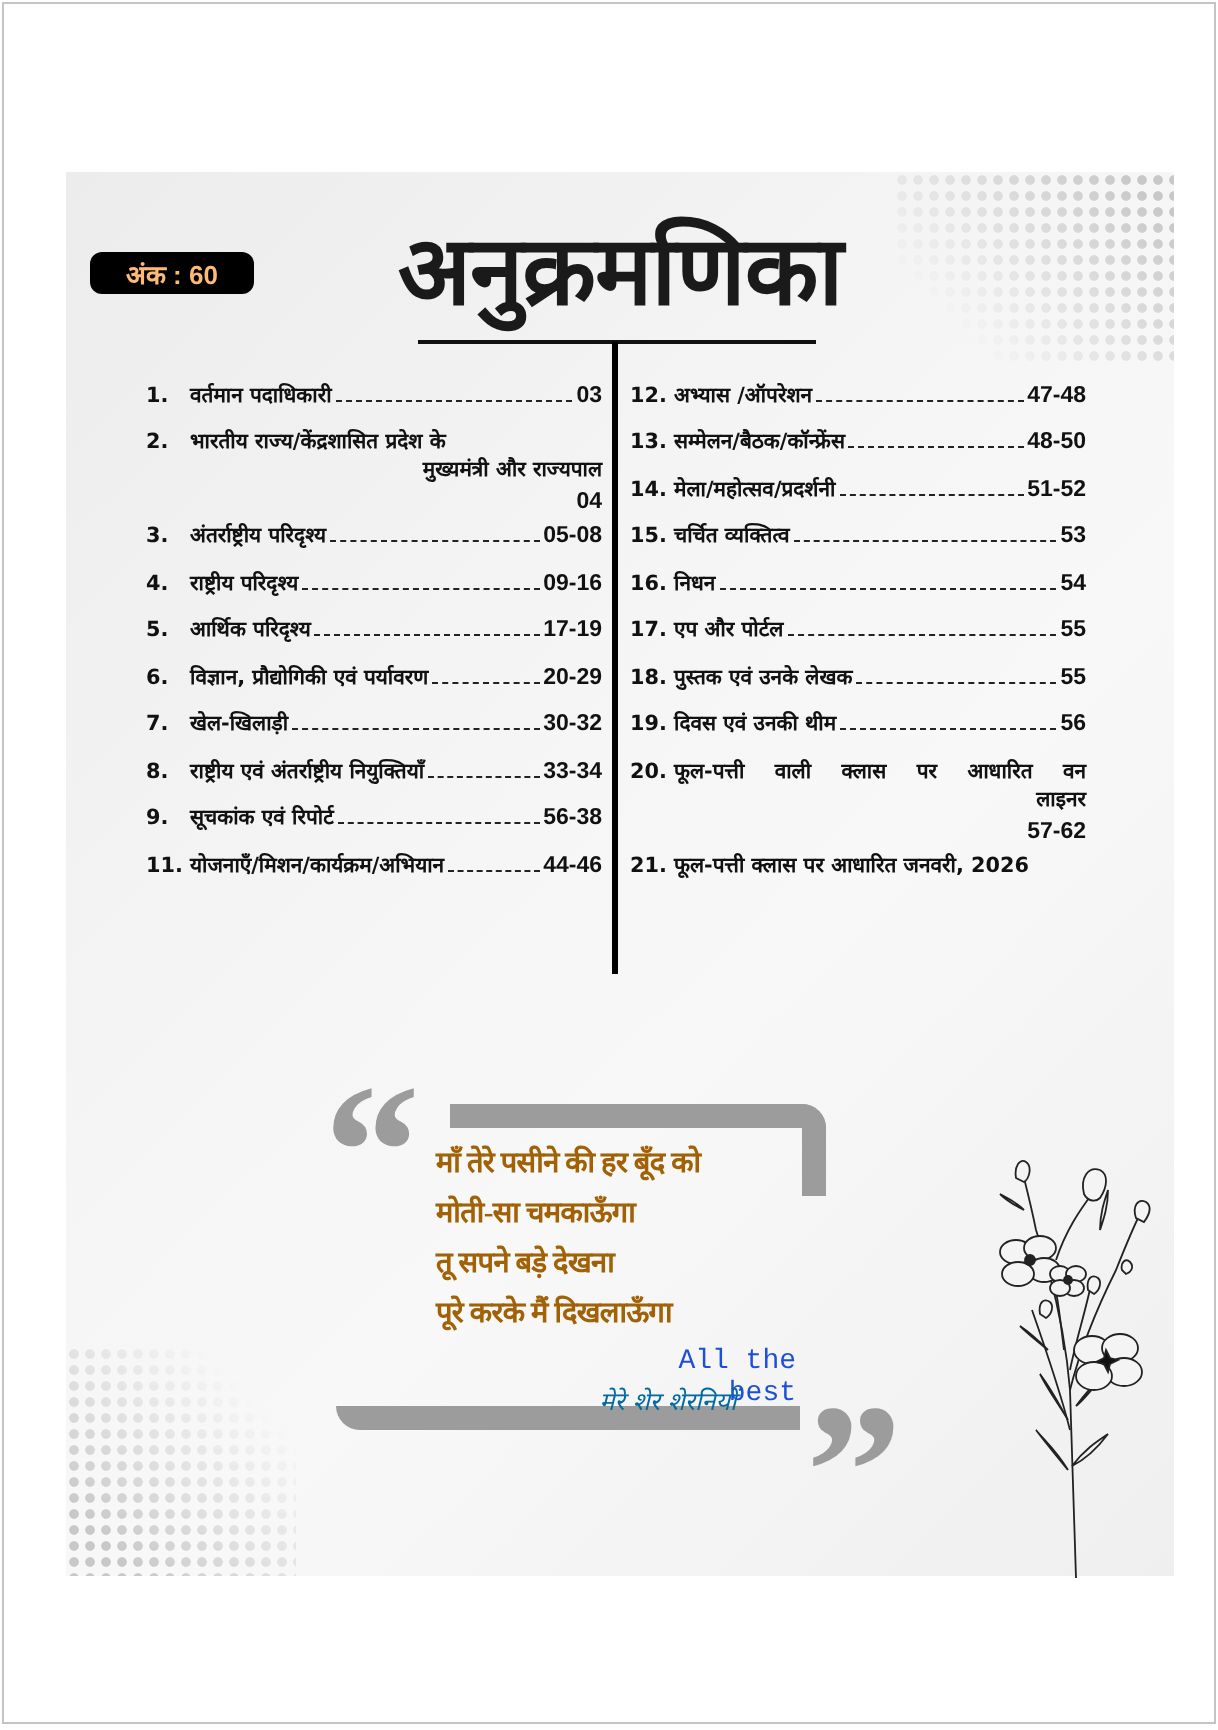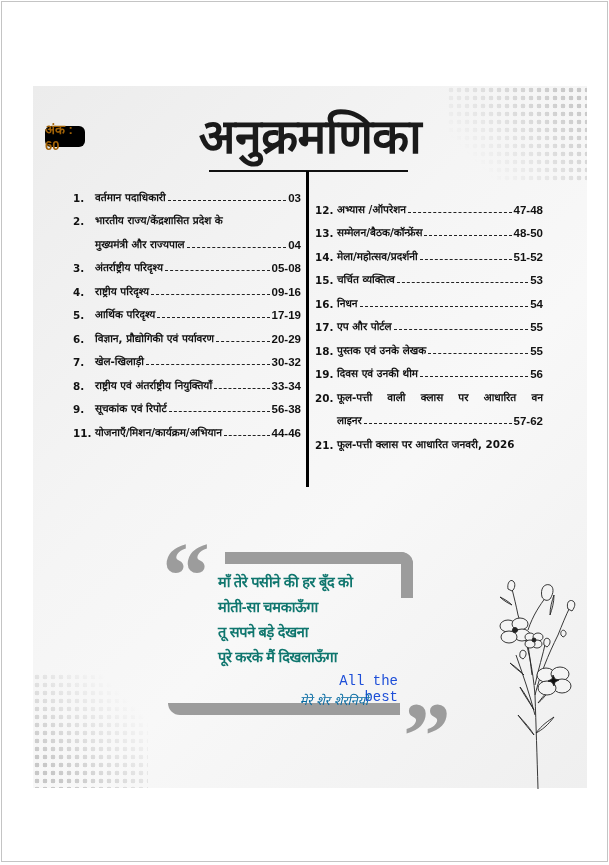--- a/index.html
+++ b/index.html
@@ -24,54 +24,54 @@
     mask-image:linear-gradient(225deg,#000 10%,rgba(0,0,0,0.5) 45%,transparent 80%);
   }
   .dots-bl {
     position:absolute; left:0; bottom:0; width:115px; height:115px;
     background-image:radial-gradient(circle,#c8c8c8 2.2px,transparent 2.6px);
     background-size:8px 8px;
     -webkit-mask-image:linear-gradient(45deg,#000 15%,rgba(0,0,0,0.5) 45%,transparent 80%);
     mask-image:linear-gradient(45deg,#000 15%,rgba(0,0,0,0.5) 45%,transparent 80%);
   }
   .badge {
-    position:absolute; left:45px; top:126px; width:40px; height:21px;
-    background:#000; color:#a16207; border-radius:6px;
+    position:absolute; left:45px; top:126px; width:82px; height:21px;
+    background:#000; color:#fdba74; border-radius:6px;
     font-family:"Liberation Sans", sans-serif; font-weight:bold; font-size:13px;
     display:flex; align-items:center; justify-content:center;
   }
   .title {
     position:absolute; left:190px; top:112px; width:240px; text-align:center;
     font-family:"DejaVu Sans", sans-serif; font-weight:bold; font-size:48px;
     letter-spacing:-0.5px; color:#1a1a1a; line-height:48px;
   }
   .title-rule {
     position:absolute; left:209px; top:170px; width:199px; height:2px; background:#111;
   }
   .vdivider {
     position:absolute; left:306px; top:171px; width:3px; height:316px; background:#000;
   }
   .col {
     position:absolute; font-family:"DejaVu Sans", sans-serif; font-weight:bold;
     font-size:10.4px; color:#111;
   }
   .col-left { left:73px; top:180px; width:228px; }
-  .col-right { left:315px; top:192px; width:228px; }
+  .col-right { left:315px; top:180px; width:228px; }
   .row {
     display:flex; align-items:flex-end; height:23.5px; white-space:nowrap;
   }
   .num { width:22px; flex:0 0 auto; }
   .lbl { flex:0 0 auto; }
   .lbl-wrap { white-space:normal; flex:1 1 auto; text-align:justify; text-align-last:justify; }
   .lead {
     flex:1 1 auto; margin:0 2px 3px 2px; height:0;
     border-bottom:1.2px dashed #222;
   }
   .pg { flex:0 0 auto; font-family:"Liberation Sans", sans-serif; font-weight:bold; font-size:11.5px; }
-  .indent { padding-left:22px; }
+  .indent { padding-left:22px;flex-direction:column; }
 
   .quote-open {
     position:absolute; left:162px; top:528px; font-family:"Liberation Serif", serif;
     font-size:96px; font-weight:bold; color:#9c9c9c; line-height:96px;
   }
   .quote-close {
     position:absolute; left:403px; top:688px; font-family:"Liberation Serif", serif;
     font-size:96px; font-weight:bold; color:#9c9c9c; line-height:96px;
   }
   .bar-top {
@@ -80,22 +80,22 @@
   }
   .bar-top-down {
     position:absolute; left:401px; top:552px; width:12px; height:46px;
     background:#9c9c9c; border-top-right-radius:24px;
   }
   .bar-bottom {
     position:absolute; left:168px; top:703px; width:232px; height:12px;
     background:#9c9c9c; border-bottom-left-radius:24px;
   }
   .poem {
-    position:absolute; left:218px; top:570px; font-family:Liberation Sans, sans-serif;
-    font-weight:bold; font-size:14.5px; color:#0f766e; line-height:25px;
+    position:absolute; left:218px; top:570px; font-family:Liberation Serif, serif;
+    font-weight:bold; font-size:14.5px; color:#a16207; line-height:25px;
     letter-spacing:-0.3px;
   }
   .allbest {
     position:absolute; left:300px; top:673px; width:98px; text-align:right;
     font-family:Liberation Mono, monospace; font-size:14px; color:#1d4ed8;
   }
   .sher {
     position:absolute; left:270px; top:692px; width:128px; text-align:center;
     font-family:"DejaVu Serif", serif; font-style:italic; font-size:12.5px; color:#0369a1;
   }

